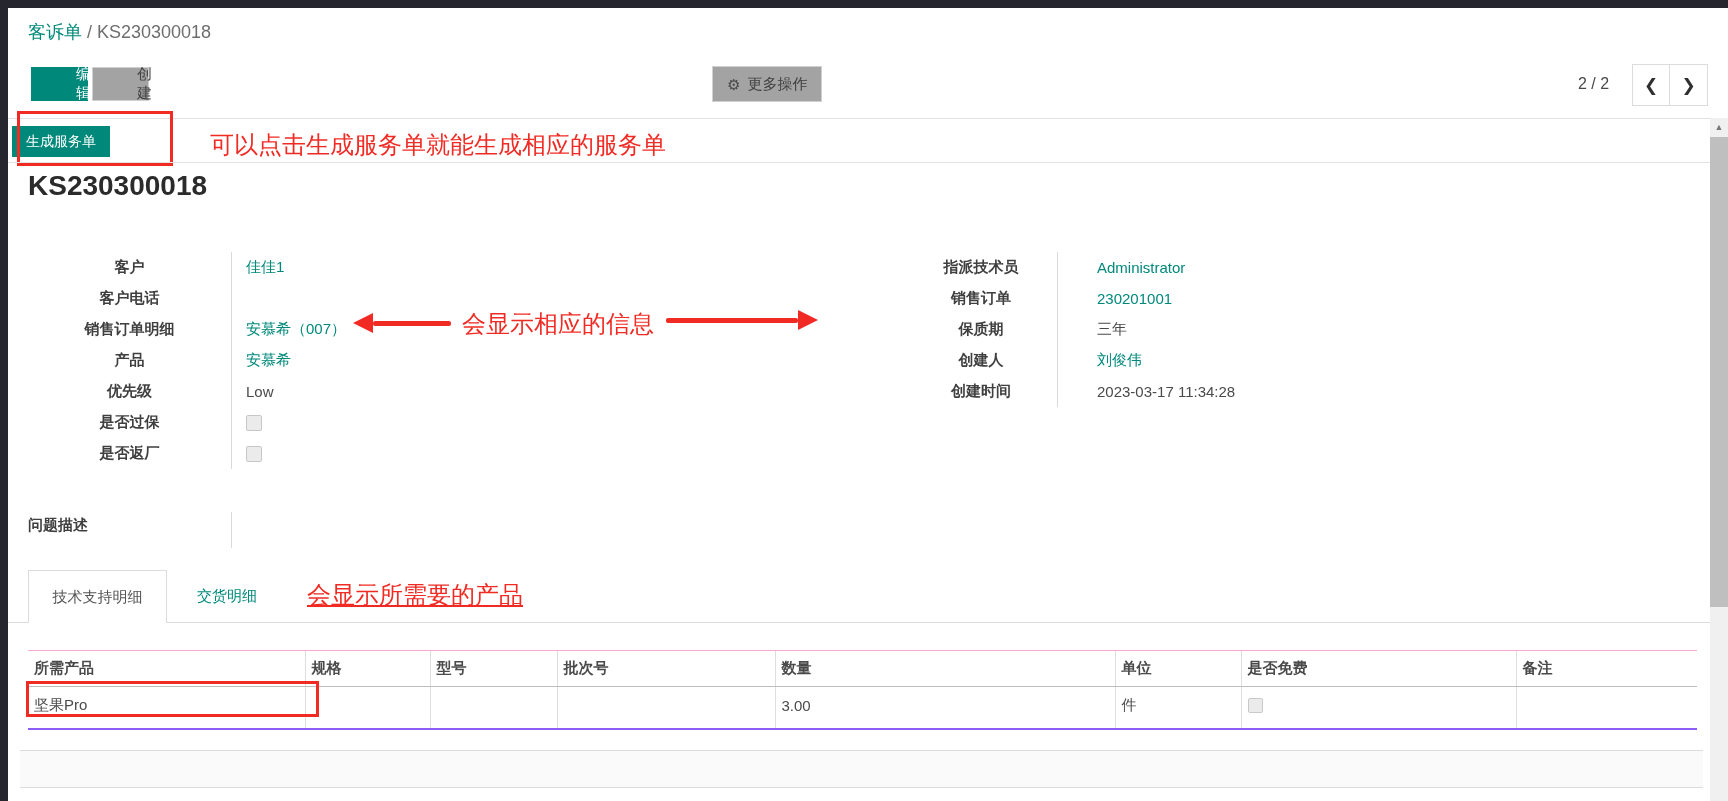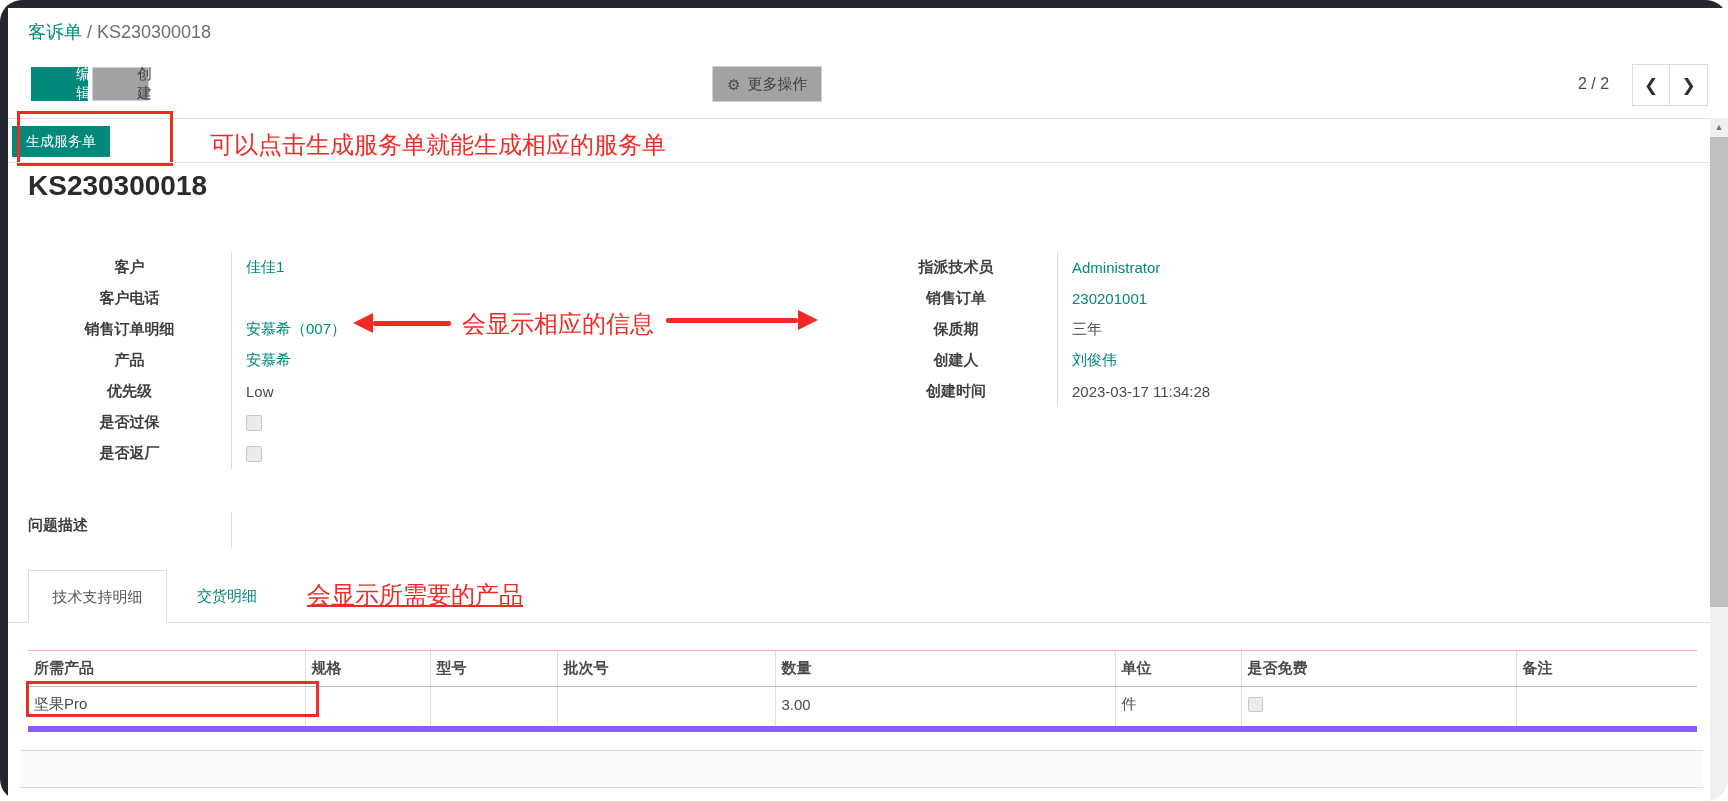--- a/index.html
+++ b/index.html
@@ -1,18 +1,18 @@
 <!DOCTYPE html>
 <html><head>
 <meta charset="utf-8">
 <style>
   * { margin:0; padding:0; box-sizing:border-box; }
   html,body { width:1728px; height:801px; background:#fff; }
   body { font-family:"Liberation Sans","DejaVu Sans",sans-serif; }
-  .page { position:relative; width:1728px; height:801px; background:#fff; overflow:hidden;border-radius:22px; }
+  .page { position:relative; width:1728px; height:801px; background:#fff; overflow:hidden; }
 
   .edge-top  { position:absolute; left:0; top:0; width:1728px; height:8px; background:#26262f; }
   .edge-left { position:absolute; left:0; top:0; width:8px; height:801px; background:#26262f; }
 
   .breadcrumb { position:absolute; left:28px; top:20px; font-size:18px; color:#6e6e6e; }
   .breadcrumb .bc-link { color:#00897b; cursor:pointer; }
 
   .btn { display:inline-flex; align-items:center; justify-content:center; font-size:15px;
          border:1px solid transparent; cursor:pointer; background:#fff;padding-left:48px; }
   .btn-primary { background:#00897b; color:#fff; border-color:#00897b; }
@@ -58,38 +58,38 @@
   .sep-left  { left:231px;  top:252px; height:217px; }
   .sep-right { left:1057px; top:252px; height:155px; }
   .sep-desc  { left:231px;  top:512px; height:36px; }
 
   .field-block { position:absolute; }
   .fb-left  { left:28px;  top:252px; width:700px; }
   .fb-right { left:855px; top:252px; width:700px; }
   .field-row { display:flex; align-items:center; height:31px;text-align:center; }
   .field-label { font-size:15px; font-weight:bold; color:#3f3f3f; flex:0 0 auto; }
   .fb-left  .field-label { width:203px; }
-  .fb-right .field-label { width:202px; }
+  .fb-right .field-label { width:202px;margin-left:25px; }
   .field-value { font-size:15px; color:#4a4a4a; padding-left:15px; }
   .field-value.link { color:#00897b; cursor:pointer; }
   .checkbox { width:16px; height:16px; background:#ebebeb; border:1px solid #c7c7c7; border-radius:2px; margin-left:15px; }
 
   .desc-row { position:absolute; left:28px; top:516px; }
   .desc-row .field-label { font-size:15px; font-weight:bold; color:#3f3f3f; }
 
   .tab { position:absolute; top:570px; height:53px; display:flex; align-items:center; justify-content:center;
          font-size:15px; cursor:pointer; }
   .tab-active { left:28px; width:139px; background:#fff; border:1px solid #dcdcdc; border-bottom:none; color:#555; z-index:2; }
   .tab-inactive { left:167px; width:120px; color:#00897b; }
   .tab-strip-line { position:absolute; left:8px; top:622px; width:1702px; height:1px; background:#dcdcdc; }
 
   .grid { position:absolute; left:28px; top:650px; width:1669px; border-collapse:collapse; table-layout:fixed; }
   .grid th { height:36px; font-size:15px; font-weight:bold; color:#4a4a4a; text-align:left; padding:0 0 0 6px;
              border-top:1px solid #f9a8d4; border-bottom:1px solid #bdbdbd; background:#fff; }
-  .grid td { height:42px; font-size:15px; color:#4a4a4a; padding:0 0 3px 6px; border-bottom:6px solid #8b5cf6; background:#fff; }
+  .grid td { height:42px; font-size:15px; color:#4a4a4a; padding:0 0 3px 6px; border-bottom:2px solid #8b5cf6; background:#fff; }
   .grid th + th, .grid td + td { border-left:1px solid #dedede; }
   .cell-check { width:15px; height:15px; background:#ebebeb; border:1px solid #c9c9c9; border-radius:2px; }
 
   .empty-band { position:absolute; left:20px; top:750px; width:1683px; height:38px;
                 background:#fafafa; border-top:1px solid #dcdcdc; border-bottom:1px solid #dcdcdc; }
 
   .scrollbar { position:absolute; left:1710px; top:118px; width:18px; height:683px; background:#f0f0f0; }
   .scroll-up { position:absolute; left:0; top:0; width:18px; height:18px; display:flex; align-items:center; justify-content:center;
                font-size:9px; color:#777; cursor:pointer; }
   .scroll-thumb { position:absolute; left:0; top:19px; width:18px; height:470px; background:#bfbfbf; cursor:pointer; }

